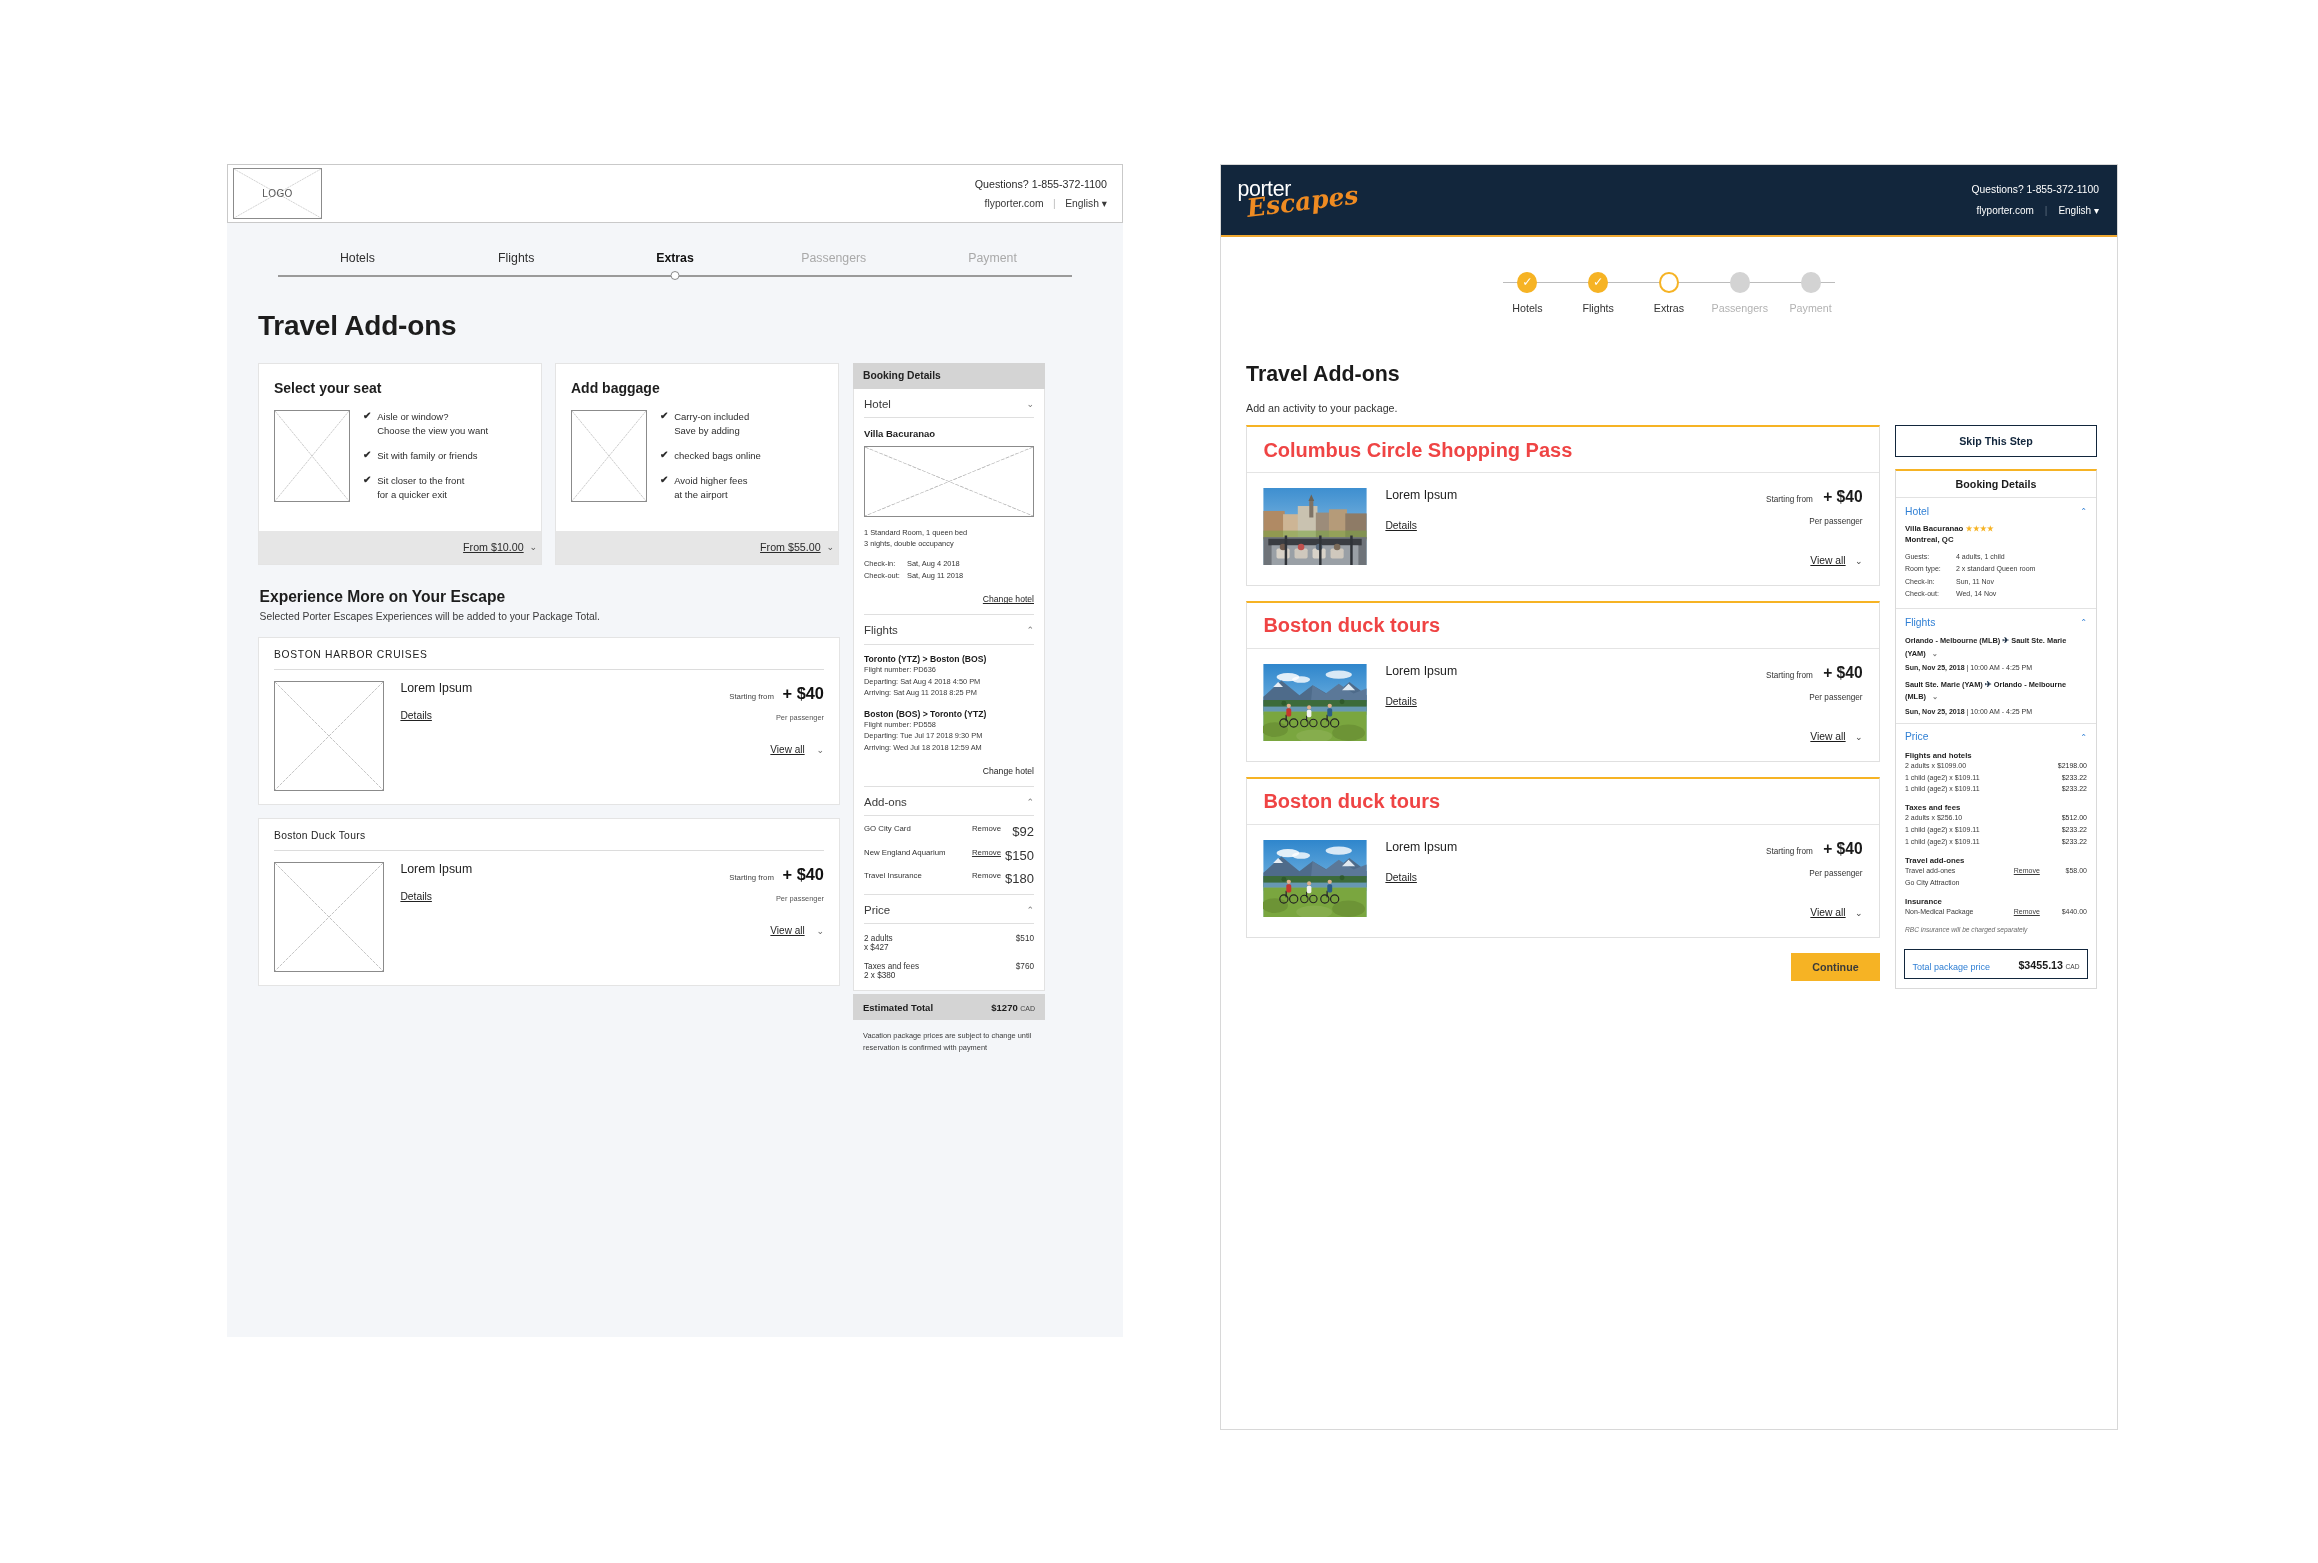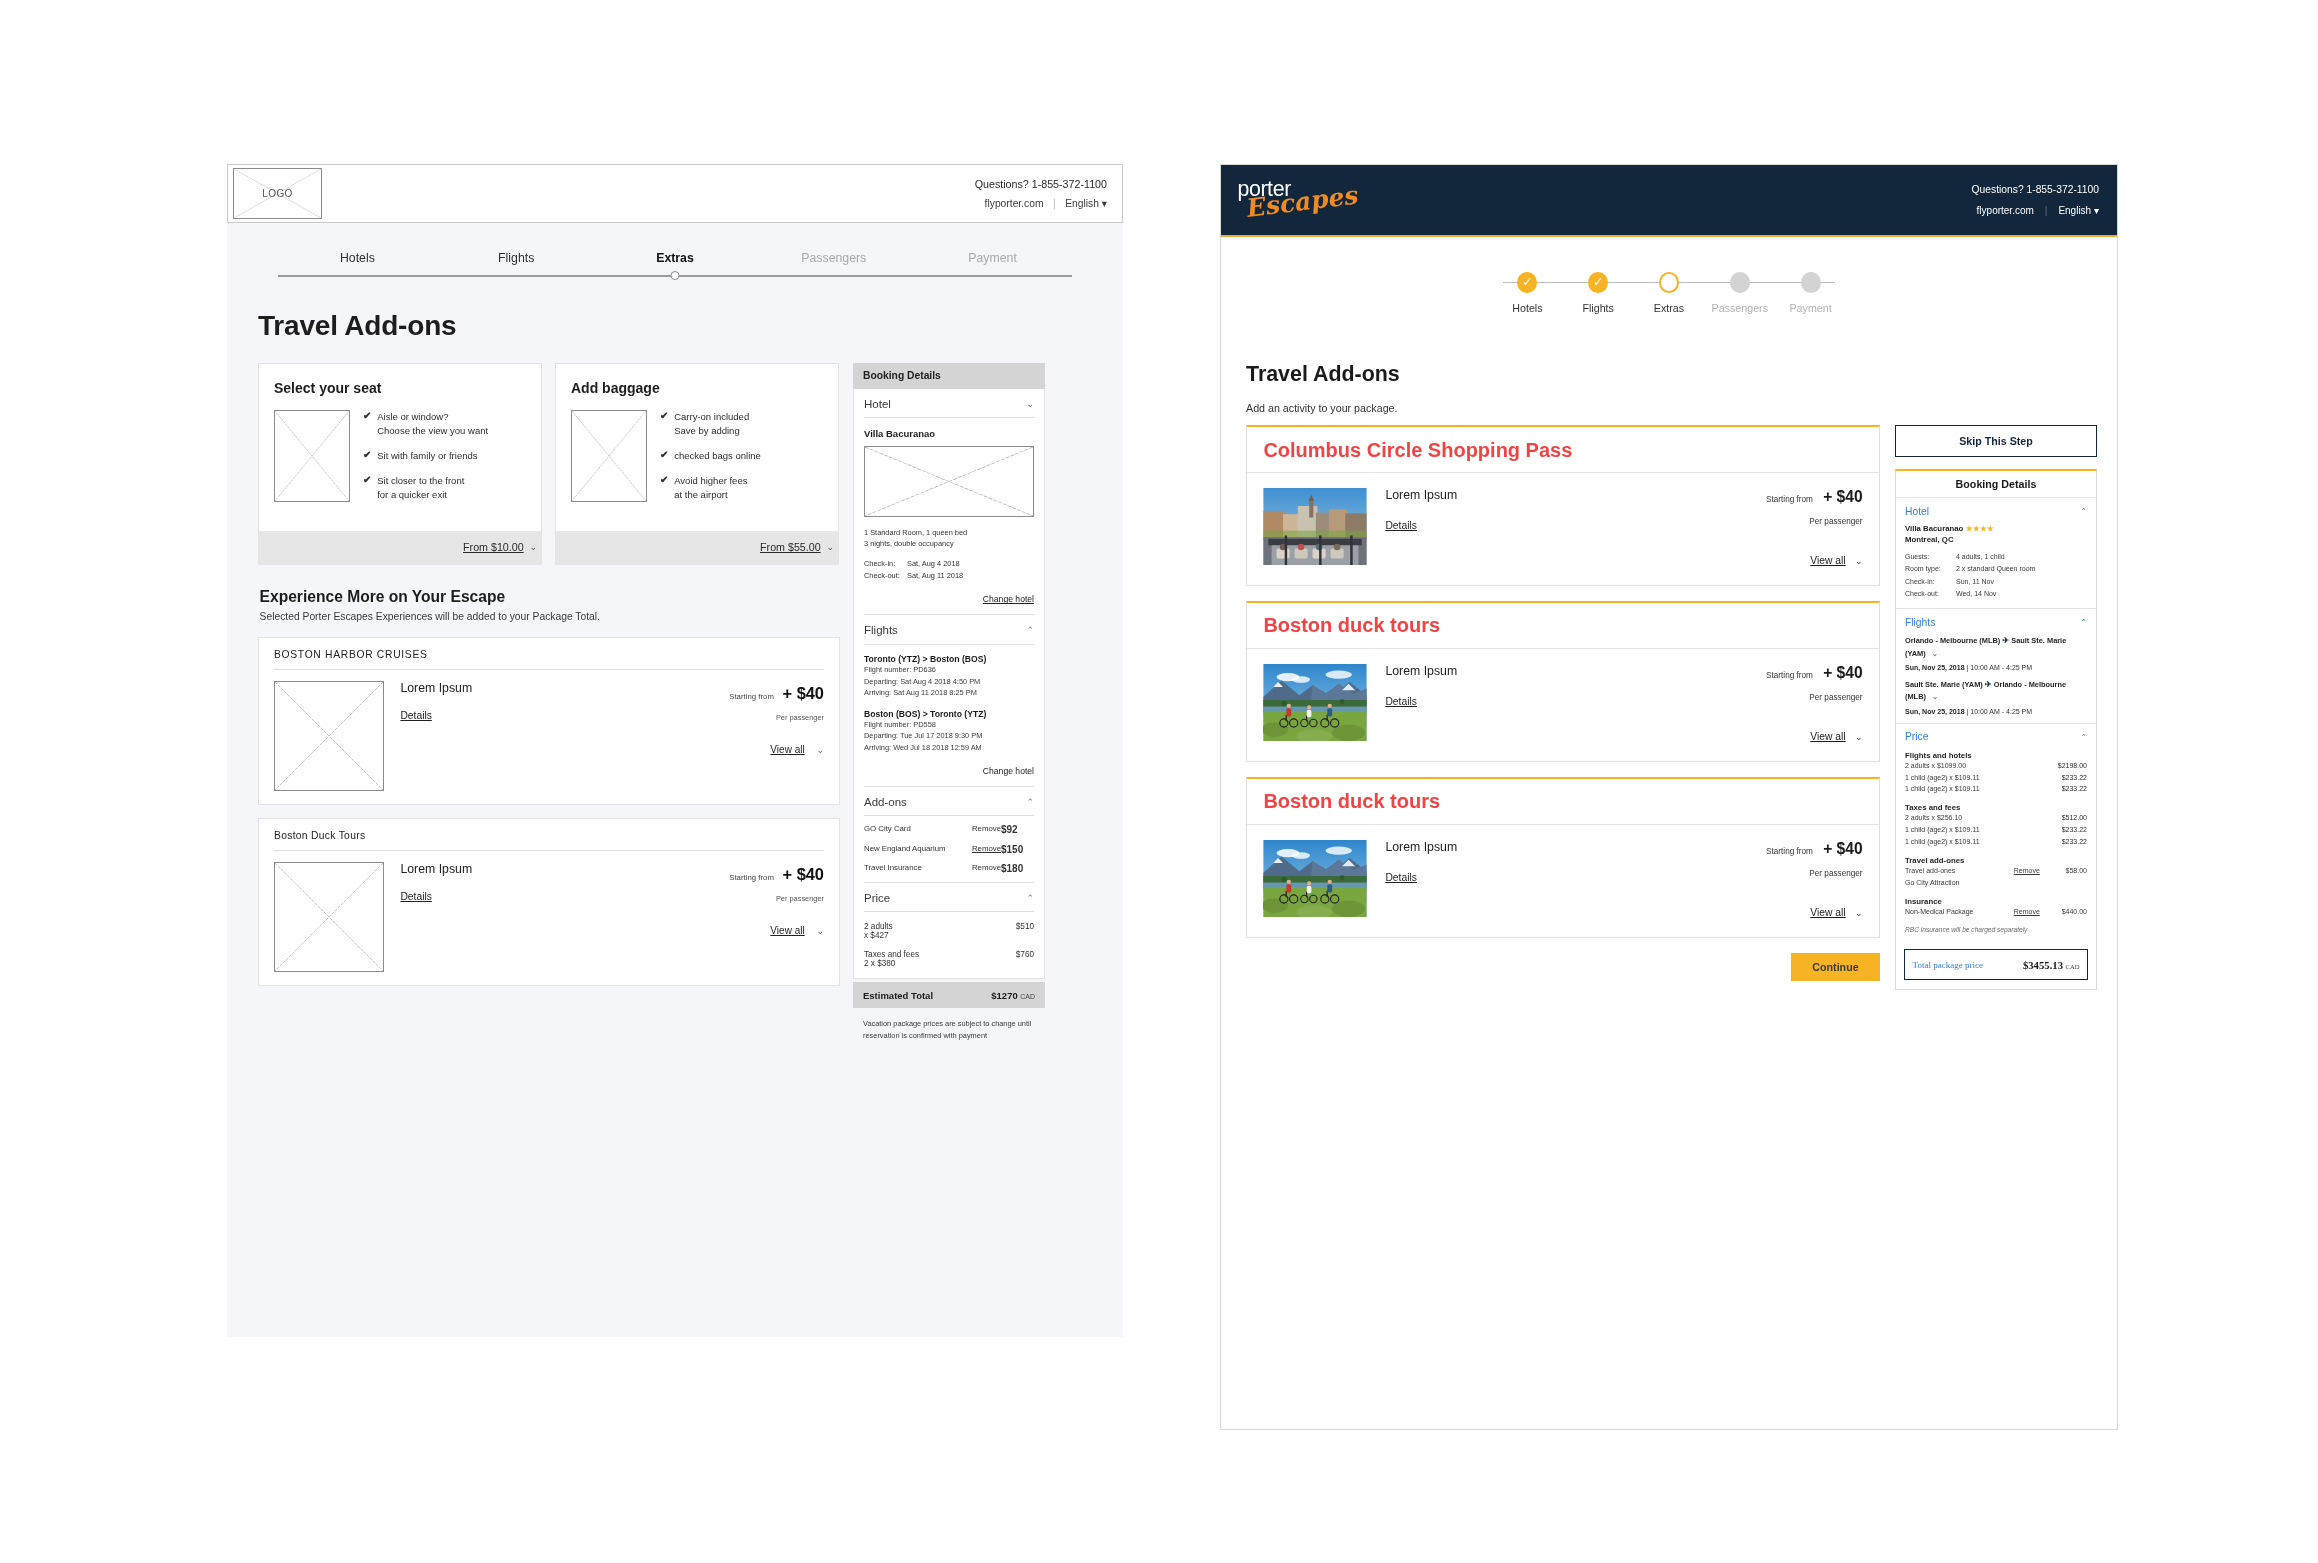--- a/index.html
+++ b/index.html
@@ -122,21 +122,21 @@
   .ws-txt { font-size: 7.4px; line-height: 1.55; color:#333; margin-top: 10px; }
   .ws-kv { font-size: 7.4px; line-height: 1.6; color:#333; margin-top: 8.2px; }
   .ws-kv span.k { display:inline-block; width:43px; }
   .ws-link { text-align:right; font-size: 8.6px; color:#222; text-decoration: underline; margin: 13px 0 10px 0; }
   .ws-fl-t { font-size: 8.6px; font-weight: bold; color:#1a1a1a; margin-top: 10px; }
   .ws-fl-l { font-size: 7.4px; color:#3a3a3a; line-height: 1.55; }
   .ws-addon { display:flex; justify-content:space-between; align-items:flex-start; font-size: 7.8px; color:#333; margin: 8.2px 0; }
   .ws-addon .nm { flex:1; }
   .ws-addon .rm { width: 39px; text-align:right; }
   .ws-addon .rm.ul { text-decoration: underline; }
-  .ws-addon .pv { width: 33px; font-size: 10px; font-weight: bold; }
+  .ws-addon .pv { width: 33px; text-align:right; font-size: 13px; }
   .ws-price-row { display:flex; justify-content:space-between; align-items:flex-start; font-size: 8.2px; color:#333; margin: 10px 0; }
   .ws-total { background:#d4d4d4; display:flex; justify-content:space-between; padding: 7.4px 10px; font-size: 9.5px; font-weight: bold; color:#1c1c1c; margin-top: 3.3px;}
   .ws-total .cad { font-size: 7px; font-weight: normal; color:#444; margin-left:2.5px; }
   .ws-note { font-size: 7.4px; color:#3a3a3a; line-height: 1.65; padding: 10px 10px 11.5px 10px; }
 
   
   .mock {
     position: absolute; left: 1220px; top: 164px;
     width: 898px; height: 1266px;
     background: #ffffff; border: 0.8px solid #d8d8d8;
@@ -225,21 +225,21 @@
   .mk-pr-h { font-size: 7.8px; font-weight:bold; color:#1f1f1f; margin-top: 8.2px; }
   .mk-pr-row { display:flex; justify-content:space-between; font-size: 7px; color:#3a3a3a; line-height: 1.7; }
   .mk-pr-row .amt { color:#2b2b2b; }
   .mk-ao-row { display:flex; justify-content:space-between; align-items:flex-start; font-size: 7px; color:#3a3a3a; line-height: 1.7; }
   .mk-ao-row .nm { flex:1; }
   .mk-ao-row .rm { text-decoration: underline; color:#3a3a3a; margin-right: 8.2px; }
   .mk-ao-row .amt { width: 39px; text-align:right; }
   .mk-ins-note { font-size: 6.6px; color:#6a6a6a; font-style: italic; margin-top: 7.4px; }
   .mk-total {
     border: 1.2px solid #12263c; margin: 8.2px 8.2px 9px 8.2px; padding: 6.6px 7.4px;
-    display:flex; justify-content:space-between; align-items:center;font-family:Liberation Serif, serif;
+    display:flex; justify-content:space-between; align-items:flex-end;
   }
   .mk-total .lbl { font-size: 9px; color:#2f7fd4; }
   .mk-total .val { font-size: 10.7px; font-weight: bold; color:#1a1a1a; }
   .mk-total .cad { font-size: 6.6px; font-weight: normal; color:#444; margin-left: 2.5px; }
 </style>
 </head>
 <body>
 
 <div class="stage">
 

